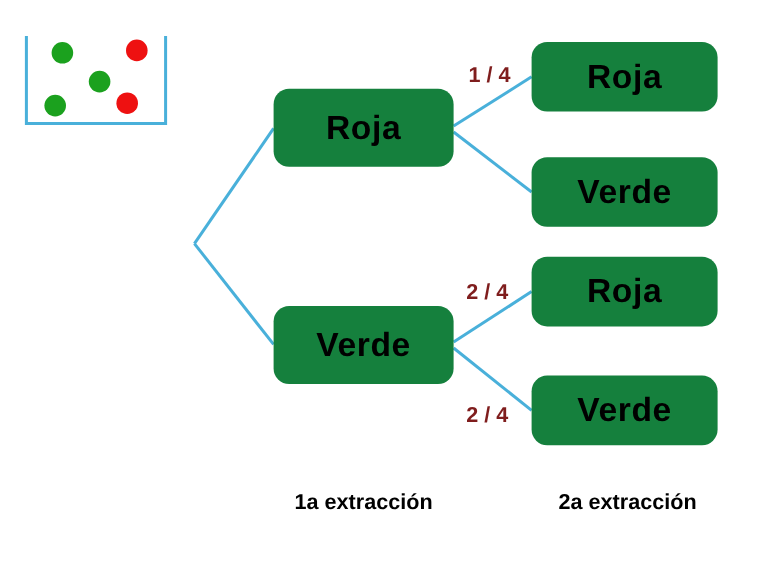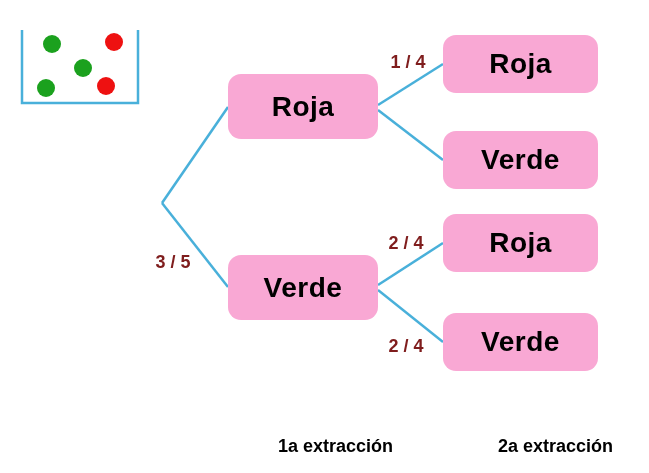--- a/index.html
+++ b/index.html
@@ -11,21 +11,21 @@
     font-family: "Liberation Sans", sans-serif;
     overflow: hidden;
   }
   svg.layer {
     position: absolute;
     left: 0; top: 0;
     width: 649px; height: 473px;
   }
   .node {
     position: absolute;
-    background: #f9a8d4;
+    background: #15803d;
     border-radius: 13px;
     display: flex;
     align-items: center;
     justify-content: center;
     color: #000000;
     font-weight: 700;
     font-size: 28px;
     letter-spacing: 0.5px;
   }
   .node.lv1 { width: 150px; height: 65px; }
@@ -37,22 +37,21 @@
     color: #7f1d1d;
     width: 60px;
     text-align: center;
   }
   .footer-label {
     position: absolute;
     font-weight: 700;
     font-size: 18px;
     color: #000000;
     width: 180px;
-    text-align: right;
-    margin-top: 28px;
+    text-align: center;
   }
 </style>
 </head>
 <body>
 
 <div class="canvas">
 
   <svg class="layer" viewBox="0 0 649 473">
 
     <path d="M 22 30 L 22 103 L 138 103 L 138 30" fill="none" stroke="#49b0da" stroke-width="2.5"></path>
@@ -74,21 +73,20 @@
   </svg>
 
   <div class="node lv1" style="left:228px; top:74px;">Roja</div>
   <div class="node lv1" style="left:228px; top:255px;">Verde</div>
 
   <div class="node lv2" style="left:443px; top:35px;">Roja</div>
   <div class="node lv2" style="left:443px; top:131px;">Verde</div>
   <div class="node lv2" style="left:443px; top:214px;">Roja</div>
   <div class="node lv2" style="left:443px; top:313px;">Verde</div>
 
-  <div class="prob" style="left:143px; top:252px;">3 / 5</div>
 
   <div class="prob" style="left:378px; top:52px;">1 / 4</div>
   <div class="prob" style="left:376px; top:233px;">2 / 4</div>
   <div class="prob" style="left:376px; top:336px;">2 / 4</div>
 
   <div class="footer-label" style="left:213px; top:408px;">1a extracción</div>
   <div class="footer-label" style="left:433px; top:408px;">2a extracción</div>
 
 </div>
 

